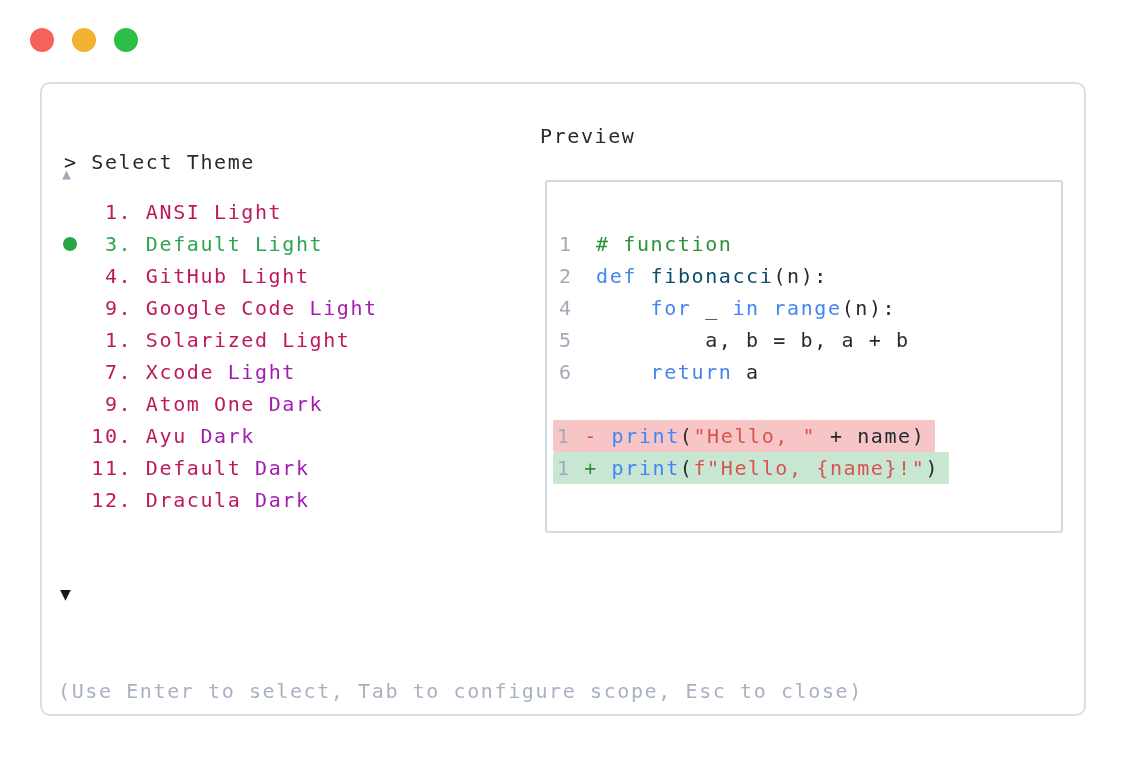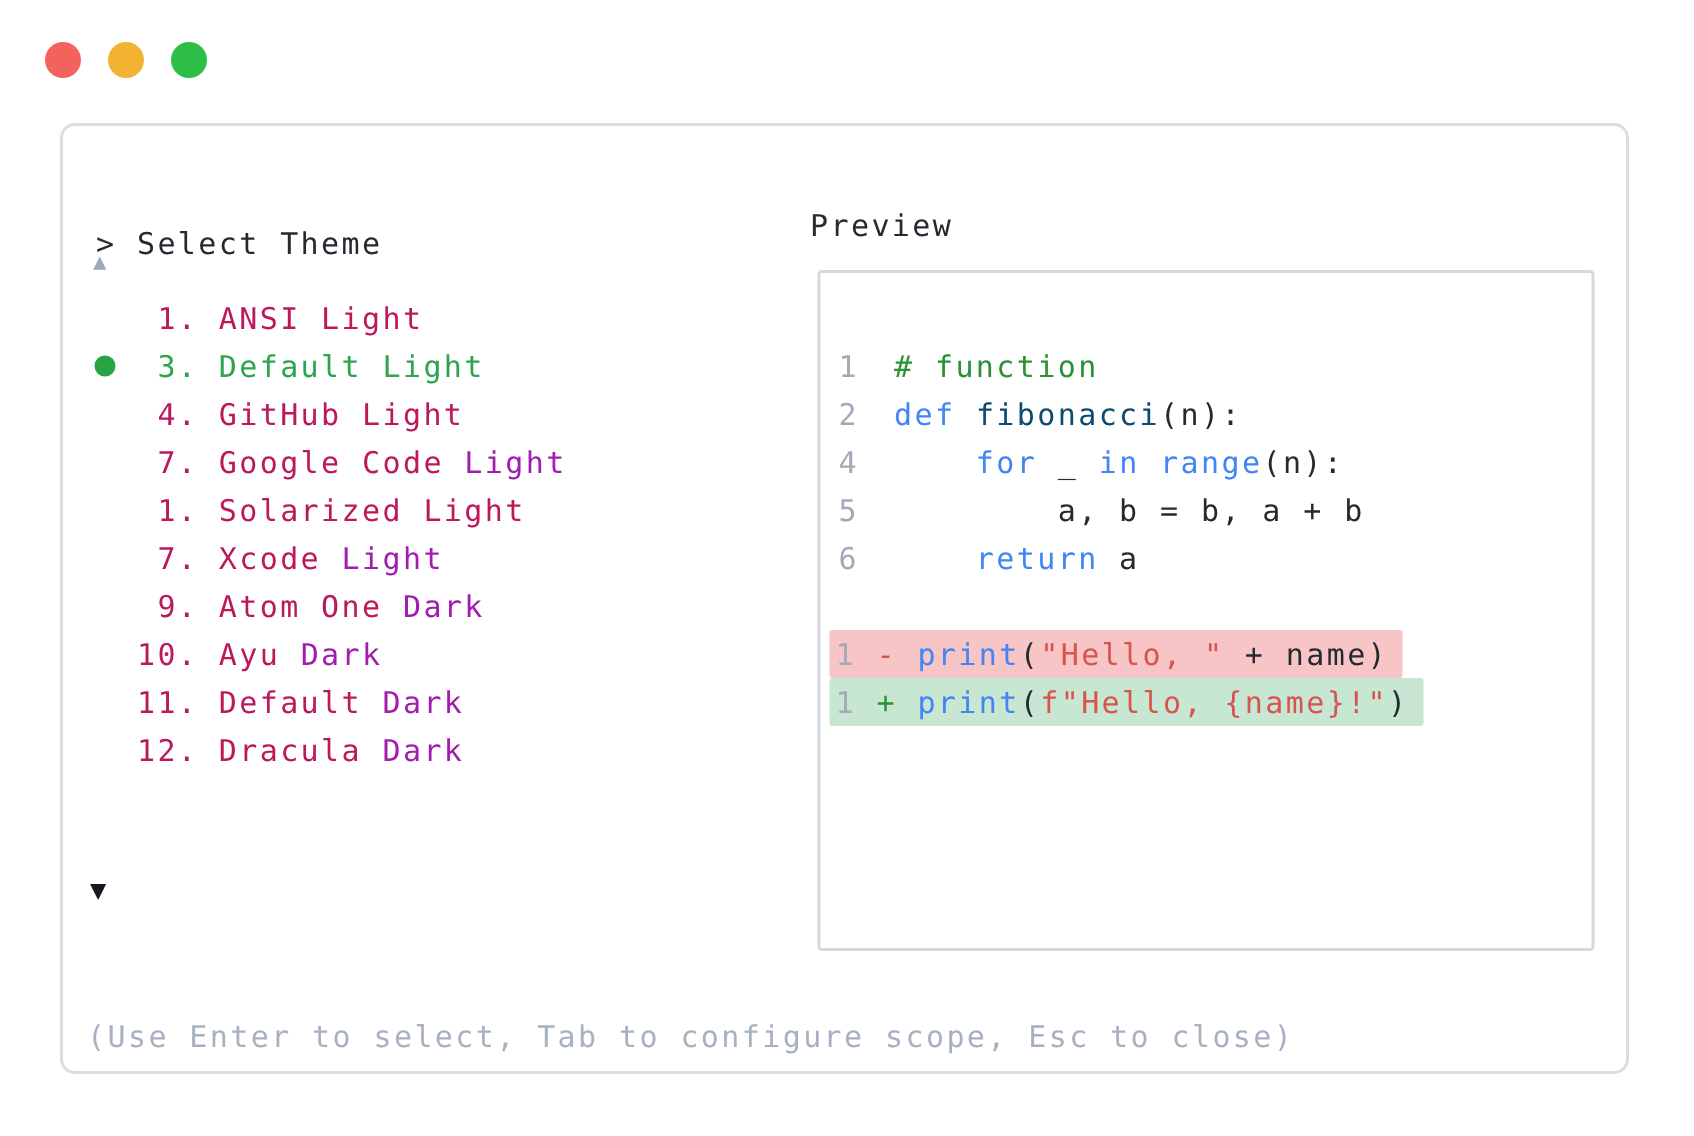--- a/index.html
+++ b/index.html
@@ -18,22 +18,22 @@
   .scroll-up{position:absolute;left:20px;top:80px;line-height:20px;font-size:15px;color:#9fa9bd;}
   .scroll-down{position:absolute;left:18px;top:498px;line-height:24px;font-size:18px;color:#16191f;}
   .theme-list{position:absolute;left:22px;top:112px;}
   .theme-row{position:relative;height:32px;line-height:32px;white-space:pre;}
   .row-main{white-space:pre;color:#be185d;}
   .row-suffix{white-space:pre;color:#a21caf;}
   .theme-row.selected .row-main{color:#2da44e;}
   .dot{position:absolute;left:-1px;top:9px;width:14px;height:14px;border-radius:50%;background:#27a544;}
   .hint{position:absolute;left:16px;top:591px;line-height:32px;white-space:pre;color:#a8b1c2;}
   
-  .preview-title{position:absolute;left:498px;top:50px;line-height:32px;color:#252a31;}
-  .preview-box{position:absolute;left:503px;top:96px;width:518px;height:454px;box-sizing:border-box;
+  .preview-title{position:absolute;left:498px;top:36px;line-height:32px;color:#252a31;}
+  .preview-box{position:absolute;left:503px;top:96px;width:518px;height:353px;box-sizing:border-box;
                border:2px solid #d3d9e1;border-radius:3px;background:#ffffff;}
   .code-area{position:absolute;left:12px;right:6px;top:46px;bottom:0;}
   .code-line{height:32px;line-height:32px;white-space:pre;}
   .lineno{display:inline-block;width:24px;margin-right:13px;color:#a2aab8;}
   .tokens{white-space:pre;}
   .code-spacer{height:32px;}
   .tk-plain{color:#252a31;}
   .tk-kw{color:#4285f4;}
   .tk-fn{color:#0c4a6e;}
   .tk-str{color:#d9534f;}
@@ -61,21 +61,21 @@
   <div class="panel">
 
     <div class="prompt">&gt; Select Theme</div>
 
     <div class="scroll-up">▲</div>
 
     <div class="theme-list" id="theme-list">
         <div class="theme-row"><span class="row-main">   1. ANSI Light</span></div>
         <div class="theme-row selected"><span class="dot"></span><span class="row-main">   3. Default Light</span></div>
         <div class="theme-row"><span class="row-main">   4. GitHub Light</span></div>
-        <div class="theme-row"><span class="row-main">   7. Google Code</span><span class="row-suffix"> Light</span></div>
+        <div class="theme-row"><span class="row-main">   9. Google Code</span><span class="row-suffix"> Light</span></div>
         <div class="theme-row"><span class="row-main">   1. Solarized Light</span></div>
         <div class="theme-row"><span class="row-main">   7. Xcode</span><span class="row-suffix"> Light</span></div>
         <div class="theme-row"><span class="row-main">   9. Atom One</span><span class="row-suffix"> Dark</span></div>
         <div class="theme-row"><span class="row-main">  10. Ayu</span><span class="row-suffix"> Dark</span></div>
         <div class="theme-row"><span class="row-main">  11. Default</span><span class="row-suffix"> Dark</span></div>
         <div class="theme-row"><span class="row-main">  12. Dracula</span><span class="row-suffix"> Dark</span></div>
       </div>
 
     <div class="scroll-down">▼</div>
 

